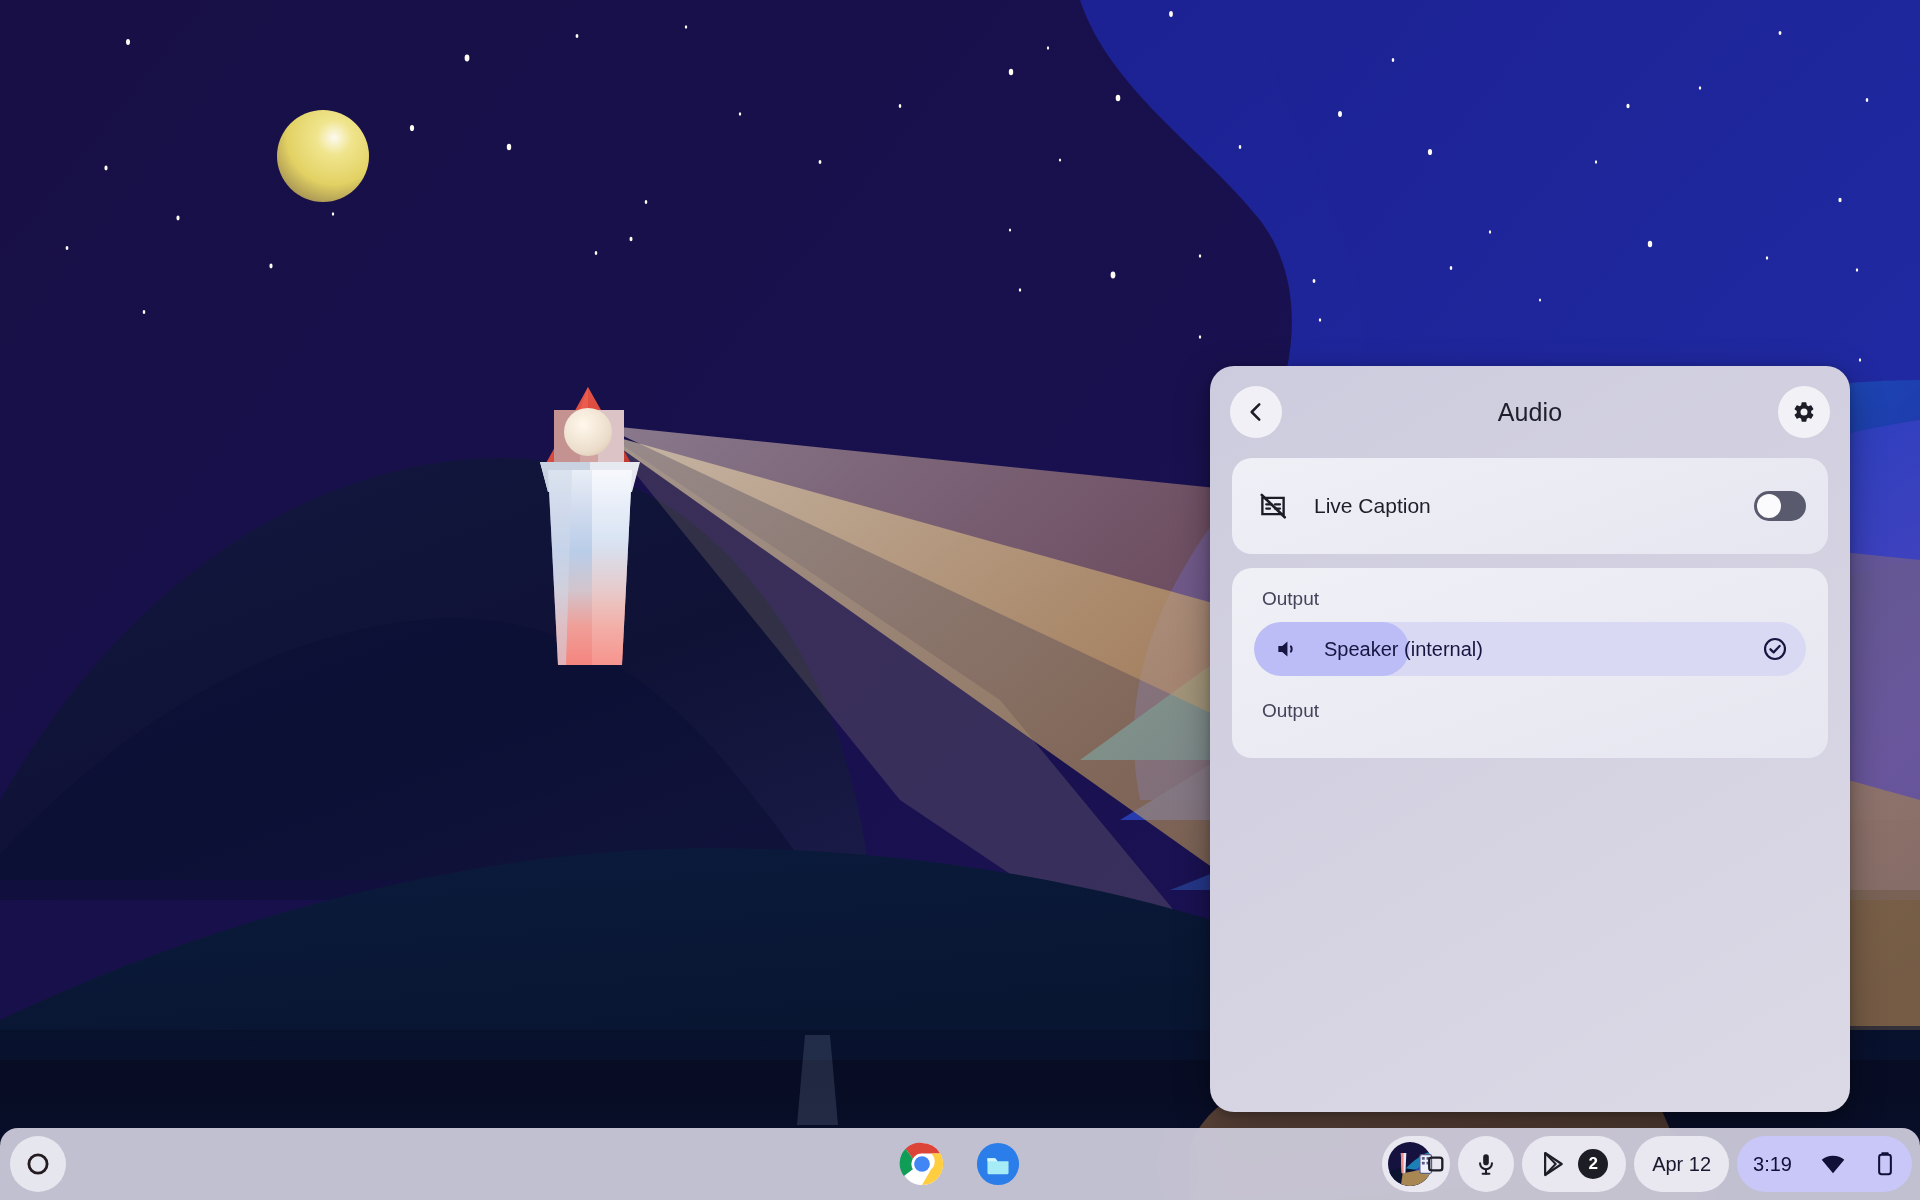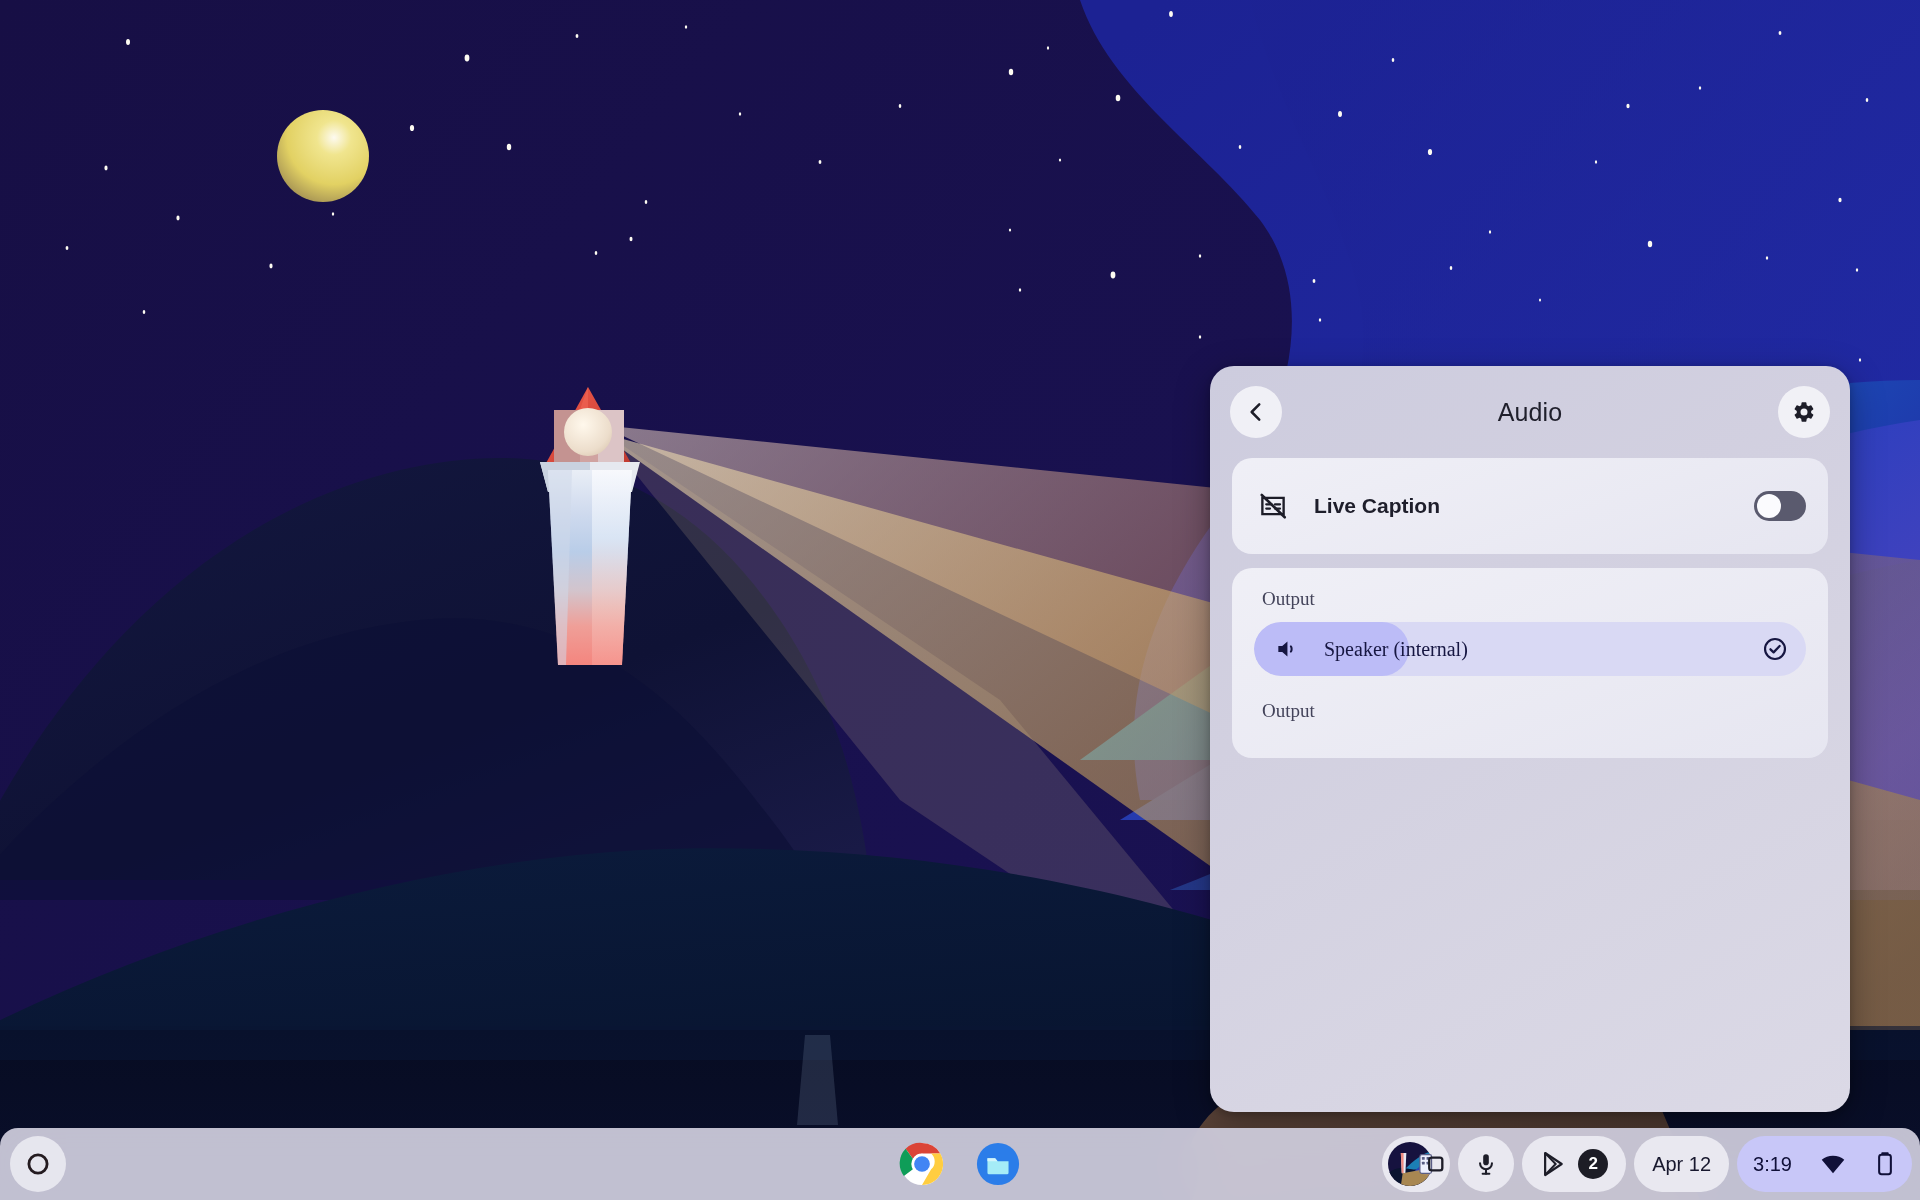--- a/index.html
+++ b/index.html
@@ -50,21 +50,20 @@
   .qs-card {
     margin: 0 22px;
     border-radius: 20px;
     background: linear-gradient(160deg, rgba(243,243,249,0.90) 0%, rgba(238,238,246,0.88) 55%, rgba(233,233,243,0.86) 100%);
   }
   .card-livecaption {
     height: 96px;
     display: flex; align-items: center;
     padding: 0 22px 0 26px;
     cursor: pointer;
-    font-weight: bold;
   }
   .lc-icon { width: 30px; height: 30px; flex: 0 0 30px; }
   .lc-label {
     flex: 1; margin-left: 26px;
     font-size: 21px; color: #1e1e2b;
   }
   .toggle {
     width: 52px; height: 30px; border-radius: 15px;
     background: #5a5a6e;
     position: relative; flex: 0 0 52px;
@@ -72,21 +71,20 @@
   }
   .toggle .knob {
     position: absolute; top: 3px; left: 3px;
     width: 24px; height: 24px; border-radius: 50%;
     background: #fbfbfe;
   }
 
   .card-devices {
     margin-top: 14px;
     padding: 20px 22px 24px 22px;
-    font-family: Liberation Serif, serif;
   }
   .dev-group-label {
     font-size: 19px; color: #43435a;
     padding-left: 8px;
     margin-bottom: 12px;
   }
   .dev-group-label.second { margin-top: 24px; }
 
   .dev-row {
     position: relative;

